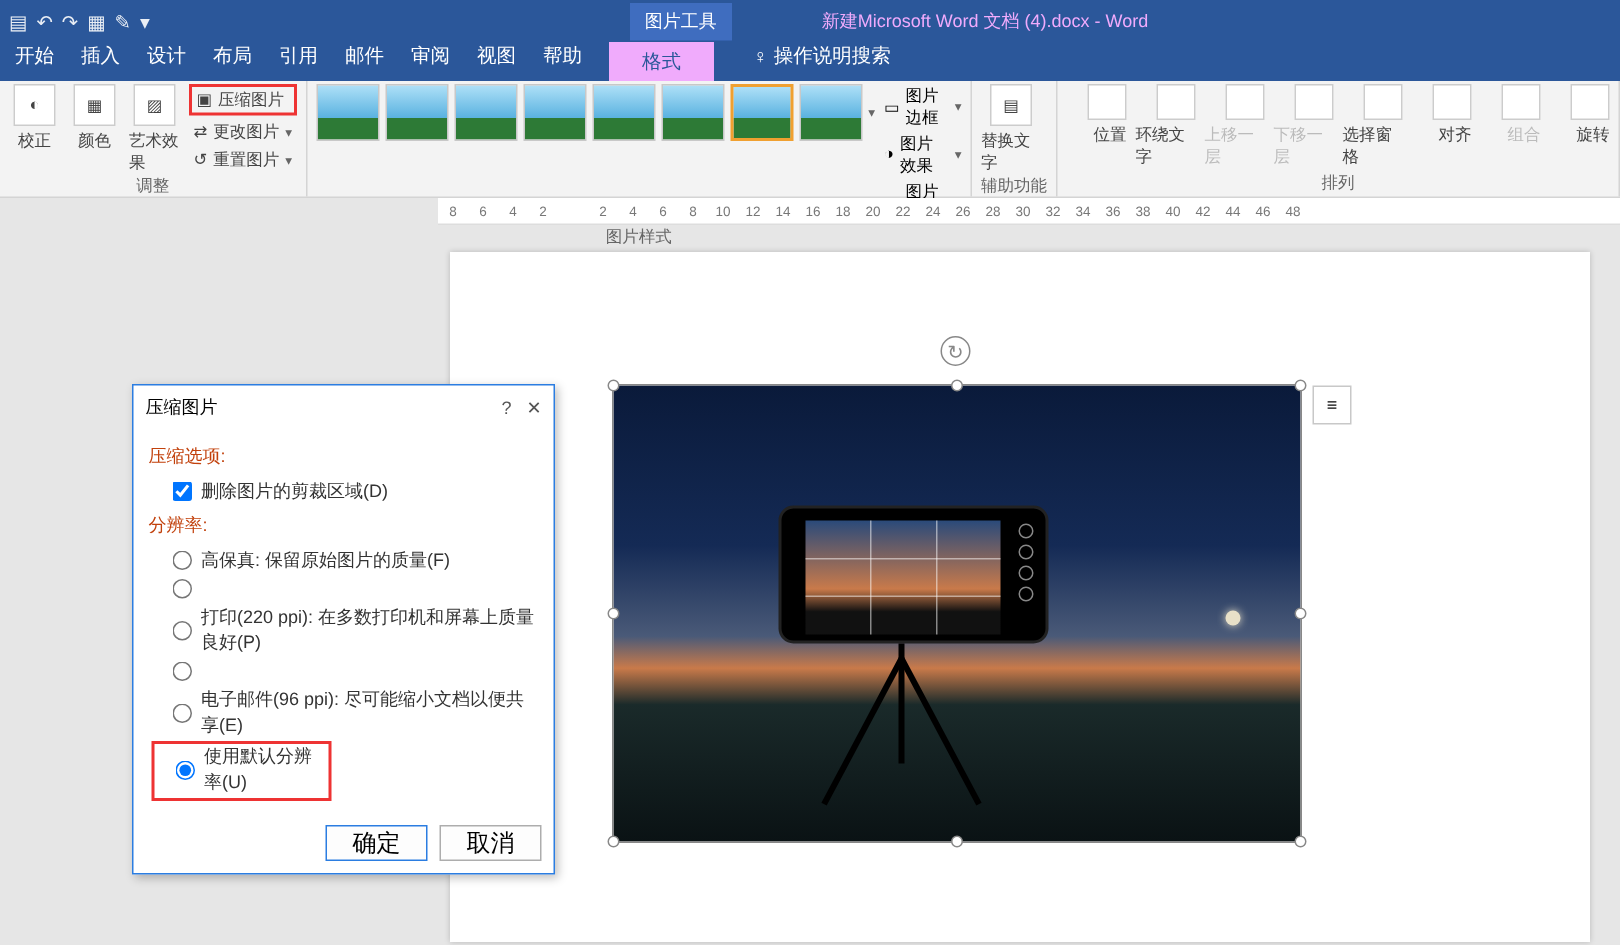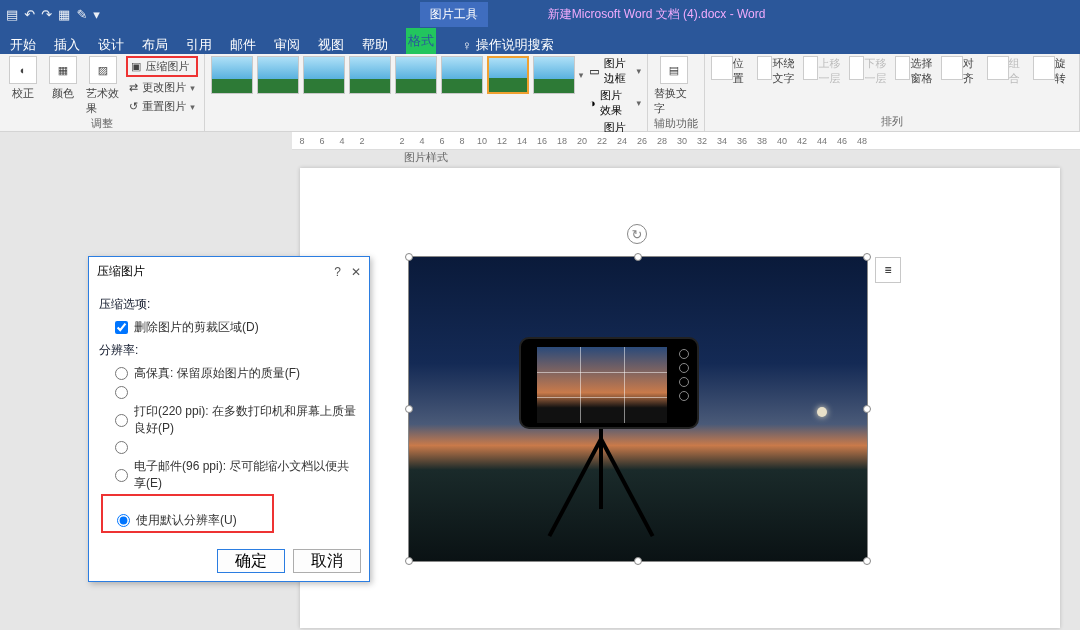--- a/index.html
+++ b/index.html
@@ -2,40 +2,40 @@
 <html><head>
 <meta charset="utf-8">
 <style>
 * { margin: 0; padding: 0; box-sizing: border-box; font-family: "Microsoft YaHei", sans-serif; }
 body { background: #e6e6e6; width: 1080px; height: 630px; overflow: hidden; font-size: 12px; }
 .titlebar { background: #2b579a; height: 28px; display: flex; align-items: center; color: #fff; }
 .qat { display: flex; gap: 6px; padding-left: 6px; align-items: center; }
 .qat span { font-size: 13px; opacity: .9; }
 .tool-tab { background: #3f6dbf; color: #fff; padding: 4px 10px; font-size: 12px; margin-left: 320px; }
 .doc-title { margin-left: 60px; color: #f0abfc; font-size: 12px; }
-.menubar { background: #2b579a; height: 26px; display: flex; align-items: flex-end; padding-left: 10px; gap: 18px; color: #fff; font-size: 13px; }
+.menubar { background: #2b579a; height: 26px; display: flex; align-items: flex-start; padding-left: 10px; gap: 18px; color: #fff; font-size: 13px; }
 .menubar .tab { cursor: pointer; }
-.menubar .active { background: #22c55e; color: #2b579a; padding: 4px 2px; }
+.menubar .active { background: #f0abfc; color: #2b579a; padding: 4px 22px; }
 .tell-me { display: flex; align-items: center; gap: 4px; margin-left: 8px; }
 .ribbon { background: #f3f3f3; height: 78px; display: flex; border-bottom: 1px solid #d4d4d4; }
 .group { border-right: 1px solid #d4d4d4; padding: 2px 6px 0; display: flex; flex-direction: column; justify-content: space-between; }
 .group-label { text-align: center; font-size: 11px; color: #666; padding-bottom: 2px; }
 .group-body { display: flex; gap: 6px; align-items: flex-start; }
 .big-btn { display: flex; flex-direction: column; align-items: center; gap: 2px; font-size: 11px; color: #444; width: 34px; }
 .big-btn .ic { width: 28px; height: 28px; background: #fff; border: 1px solid #ccc; display: flex; align-items: center; justify-content: center; }
 .small-row { display: flex; flex-direction: column; gap: 2px; font-size: 11px; color: #444; }
 .small-row .srow { display: flex; align-items: center; gap: 4px; padding: 1px 3px; }
 .highlight-red { border: 2px solid #e33; }
 .style-gallery { display: flex; gap: 4px; align-items: center; }
 .style-thumb { width: 42px; height: 38px; background: linear-gradient(#aee0f7,#5ab2e0 60%,#2d7a36 60%); border: 1px solid #c8c8c8; }
 .style-thumb.sel { border: 2px solid #f0a030; }
 .border-menu { display: flex; flex-direction: column; gap: 2px; font-size: 11px; }
 .border-menu .srow { display:flex; align-items:center; gap:4px; }
 .arrange { display: flex; gap: 6px; }
-.arr-btn { display: flex; flex-direction: row; align-items: flex-start; font-size: 11px; color: #444; width: 40px; }
+.arr-btn { display: flex; flex-direction: column; align-items: flex-end; font-size: 11px; color: #444; width: 40px; }
 .arr-btn .ic { width: 26px; height: 24px; border: 1px solid #ccc; background: #fff; margin-bottom: 2px; }
 .arr-btn.disabled { color: #bbb; }
 .ruler { background: #fff; height: 18px; margin-left: 292px; border-bottom: 1px solid #ddd; display: flex; align-items: center; font-size: 9px; color: #777; position: relative; }
 .ruler .tick { width: 20px; text-align: center; }
 .page-area { position: absolute; left: 300px; top: 168px; width: 760px; height: 460px; background: #fff; box-shadow: 0 0 4px rgba(0,0,0,.2); }
 .rotate-handle { position: absolute; left: 627px; top: 224px; width: 20px; height: 20px; border: 1px solid #888; border-radius: 50%; background: #fff; display:flex; align-items:center; justify-content:center; color:#888; font-size:13px; }
 .sel-image { position: absolute; left: 408px; top: 256px; width: 460px; height: 306px; background: linear-gradient(#0a1a3a 0%,#142a55 35%,#4a5a78 55%,#c97a4a 62%,#1a2a2a 70%,#0a1214 100%); border: 1px solid #888; }
 .phone { position:absolute; left:110px; top:80px; width:180px; height:92px; background:#000; border-radius:10px; border:2px solid #222; }
 .phone-screen { position:absolute; left:16px; top:8px; width:130px; height:76px; background:linear-gradient(#2a4a7a,#c97a4a 60%,#111 80%); }
 .phone-screen::before, .phone-screen::after { content:""; position:absolute; background:rgba(255,255,255,.5);}
@@ -47,24 +47,24 @@
 .tripod { position:absolute; left:190px; top:172px; width:4px; height:80px; background:#000;}
 .tripod::before,.tripod::after{content:"";position:absolute;top:10px;width:4px;height:110px;background:#000;}
 .tripod::before{left:0;transform-origin:top;transform:rotate(28deg);}
 .tripod::after{left:0;transform-origin:top;transform:rotate(-28deg);}
 .handle { position: absolute; width: 8px; height: 8px; background: #fff; border: 1px solid #888; border-radius:50%; }
 .layout-opts { position:absolute; right:-34px; top:0; width:26px; height:26px; border:1px solid #c8c8c8; background:#fff; display:flex; align-items:center; justify-content:center; }
 .dialog { position: absolute; left: 88px; top: 256px; width: 282px; background: #fff; border: 1px solid #2b7de1; box-shadow: 2px 2px 6px rgba(0,0,0,.25); font-size: 12px; }
 .dlg-title { display: flex; justify-content: space-between; align-items: center; padding: 6px 8px; }
 .dlg-title .ctrls { display: flex; gap: 10px; color: #555; }
 .dlg-body { padding: 6px 10px 8px; }
-.dlg-body .section-label { color: #0f172a; margin: 4px 0; }
+.dlg-body .section-label { color: #c2410c; margin: 4px 0; }
 .opt { display: flex; align-items: center; gap: 6px; padding: 2px 0 2px 16px; color: #333; }
 .opt input { margin: 0; }
-.opt.hl { border: 2px solid #e33; padding: 16px 4px 2px 14px; margin-left: 2px; width: 173px; }
+.opt.hl { border: 2px solid #e33; padding: 0 4px 2px 14px; margin-left: 2px; width: 120px; }
 .dlg-buttons { display: flex; justify-content: flex-end; gap: 8px; padding: 8px; }
 .dlg-buttons button { width: 68px; height: 24px; background: #fdfdfd; border: 1px solid #adadad; font-size: 16px; }
 .dlg-buttons button.primary { border: 1px solid #2b7de1; }
 .chev { font-size: 9px; color: #666; }
 </style>
 </head>
 <body>
 
 <div class="titlebar">
   <div class="qat">

